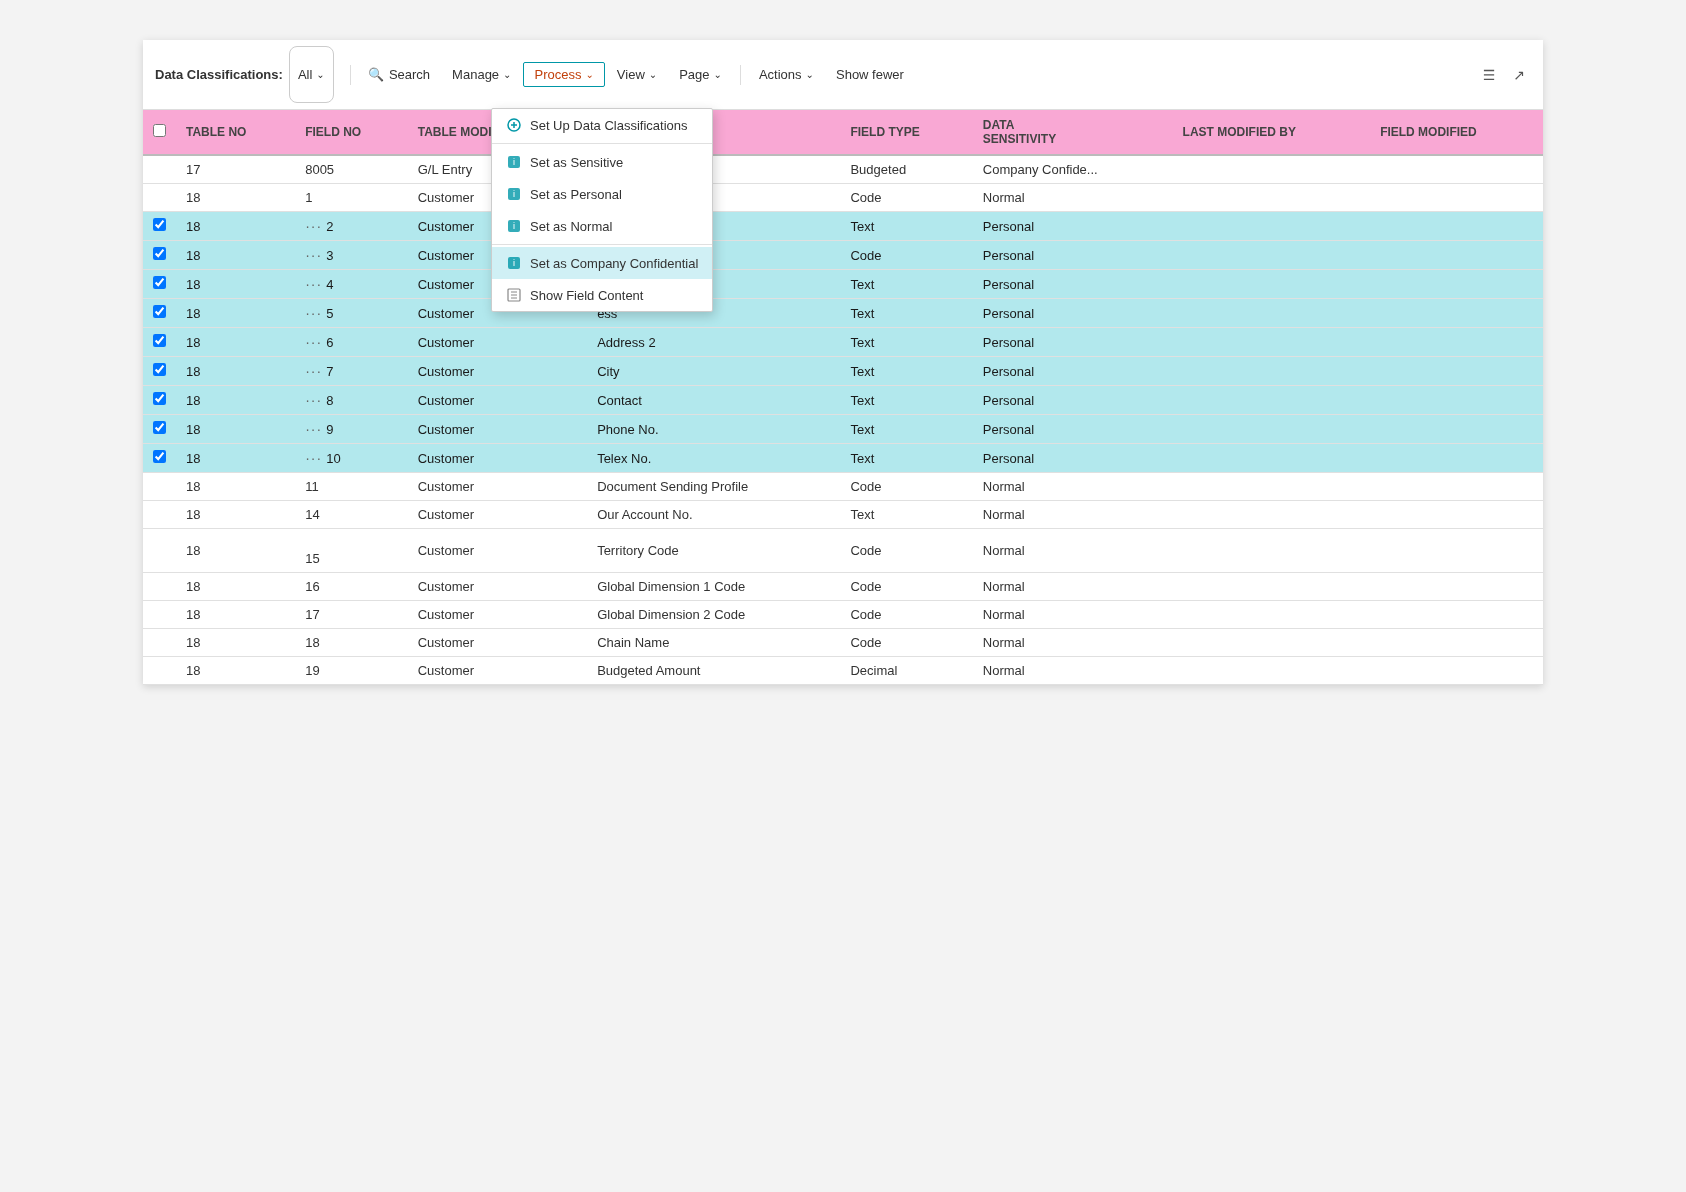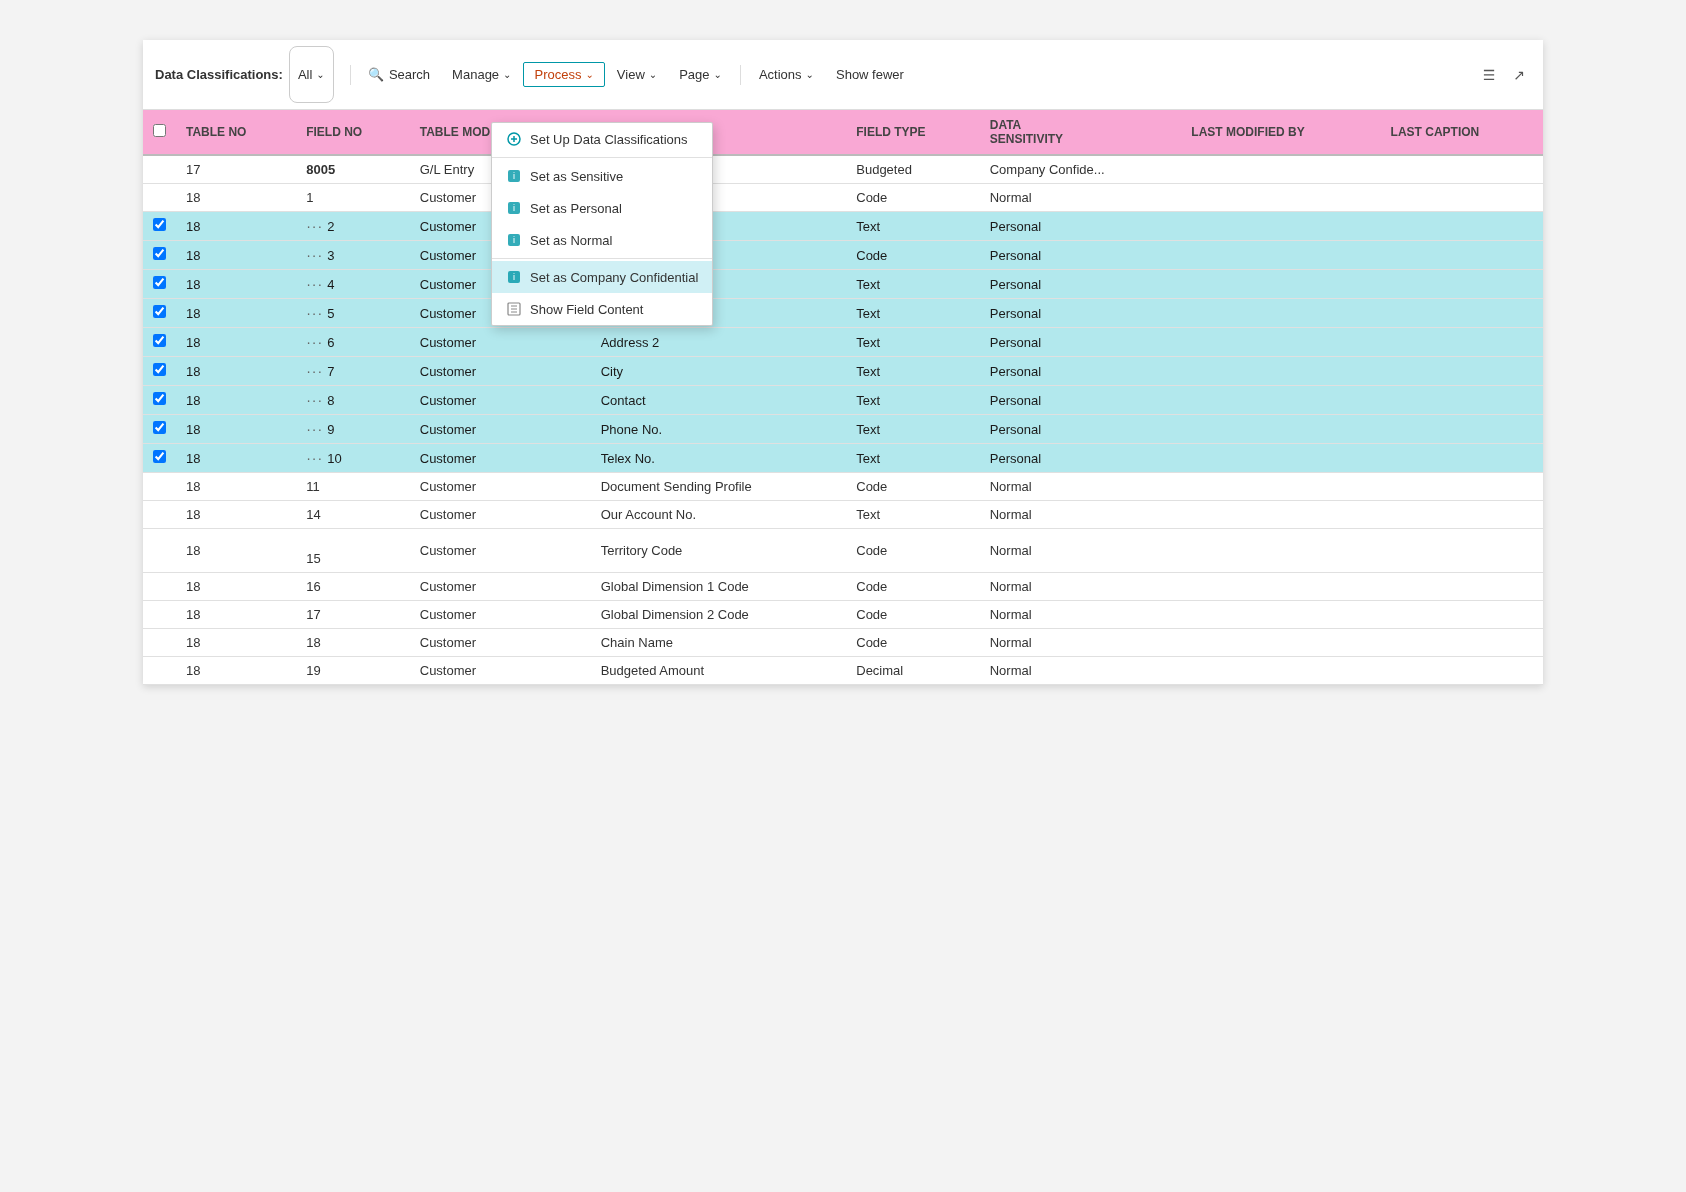--- a/index.html
+++ b/index.html
@@ -78,21 +78,21 @@
     }
     tbody tr { border-bottom: 1px solid #e0e0e0; }
     tbody td { padding: 6px 10px; color: #333; white-space: nowrap; }
     .row-selected { background: #b2e8ed !important; }
     .row-selected td { color: #1a1a1a; }
 
     .checkbox-col { width: 28px; text-align: center; }
     .menu-dots { color: #666; cursor: pointer; letter-spacing: 1px; font-size: 14px; }
     .dropdown-menu {
       position: absolute;
-      top: 82px;
+      top: 68px;
       left: 348px;
       background: #fff;
       border: 1px solid #ccc;
       box-shadow: 2px 4px 12px rgba(0,0,0,0.18);
       min-width: 220px;
       z-index: 100;
       border-radius: 2px;
     }
     .dropdown-menu-item {
       display: flex;
@@ -164,28 +164,28 @@
             <th class="checkbox-col">
               <input type="checkbox" style="">
             </th>
             <th>TABLE NO</th>
             <th>FIELD NO</th>
             <th>TABLE MODIFIED</th>
             <th>FIELD CAPTION</th>
             <th>FIELD TYPE</th>
             <th>DATA<br>SENSITIVITY</th>
             <th>LAST MODIFIED BY</th>
-            <th>LAST CAPTION</th>
+            <th>FIELD MODIFIED</th>
           </tr>
         </thead>
         <tbody id="table-body">
         <tr>
               <td class="checkbox-col"></td>
               <td>17</td>
-              <td style="display: flex; gap: 4px; font-weight: bold;">
+              <td style="display: flex; gap: 4px;">
                 <span>8005</span>
               </td>
               <td>G/L Entry</td>
               <td>Modified DateTime</td>
               <td>Budgeted</td>
               <td>Company Confide...</td>
               <td></td>
               <td></td>
             </tr>
             <tr>

